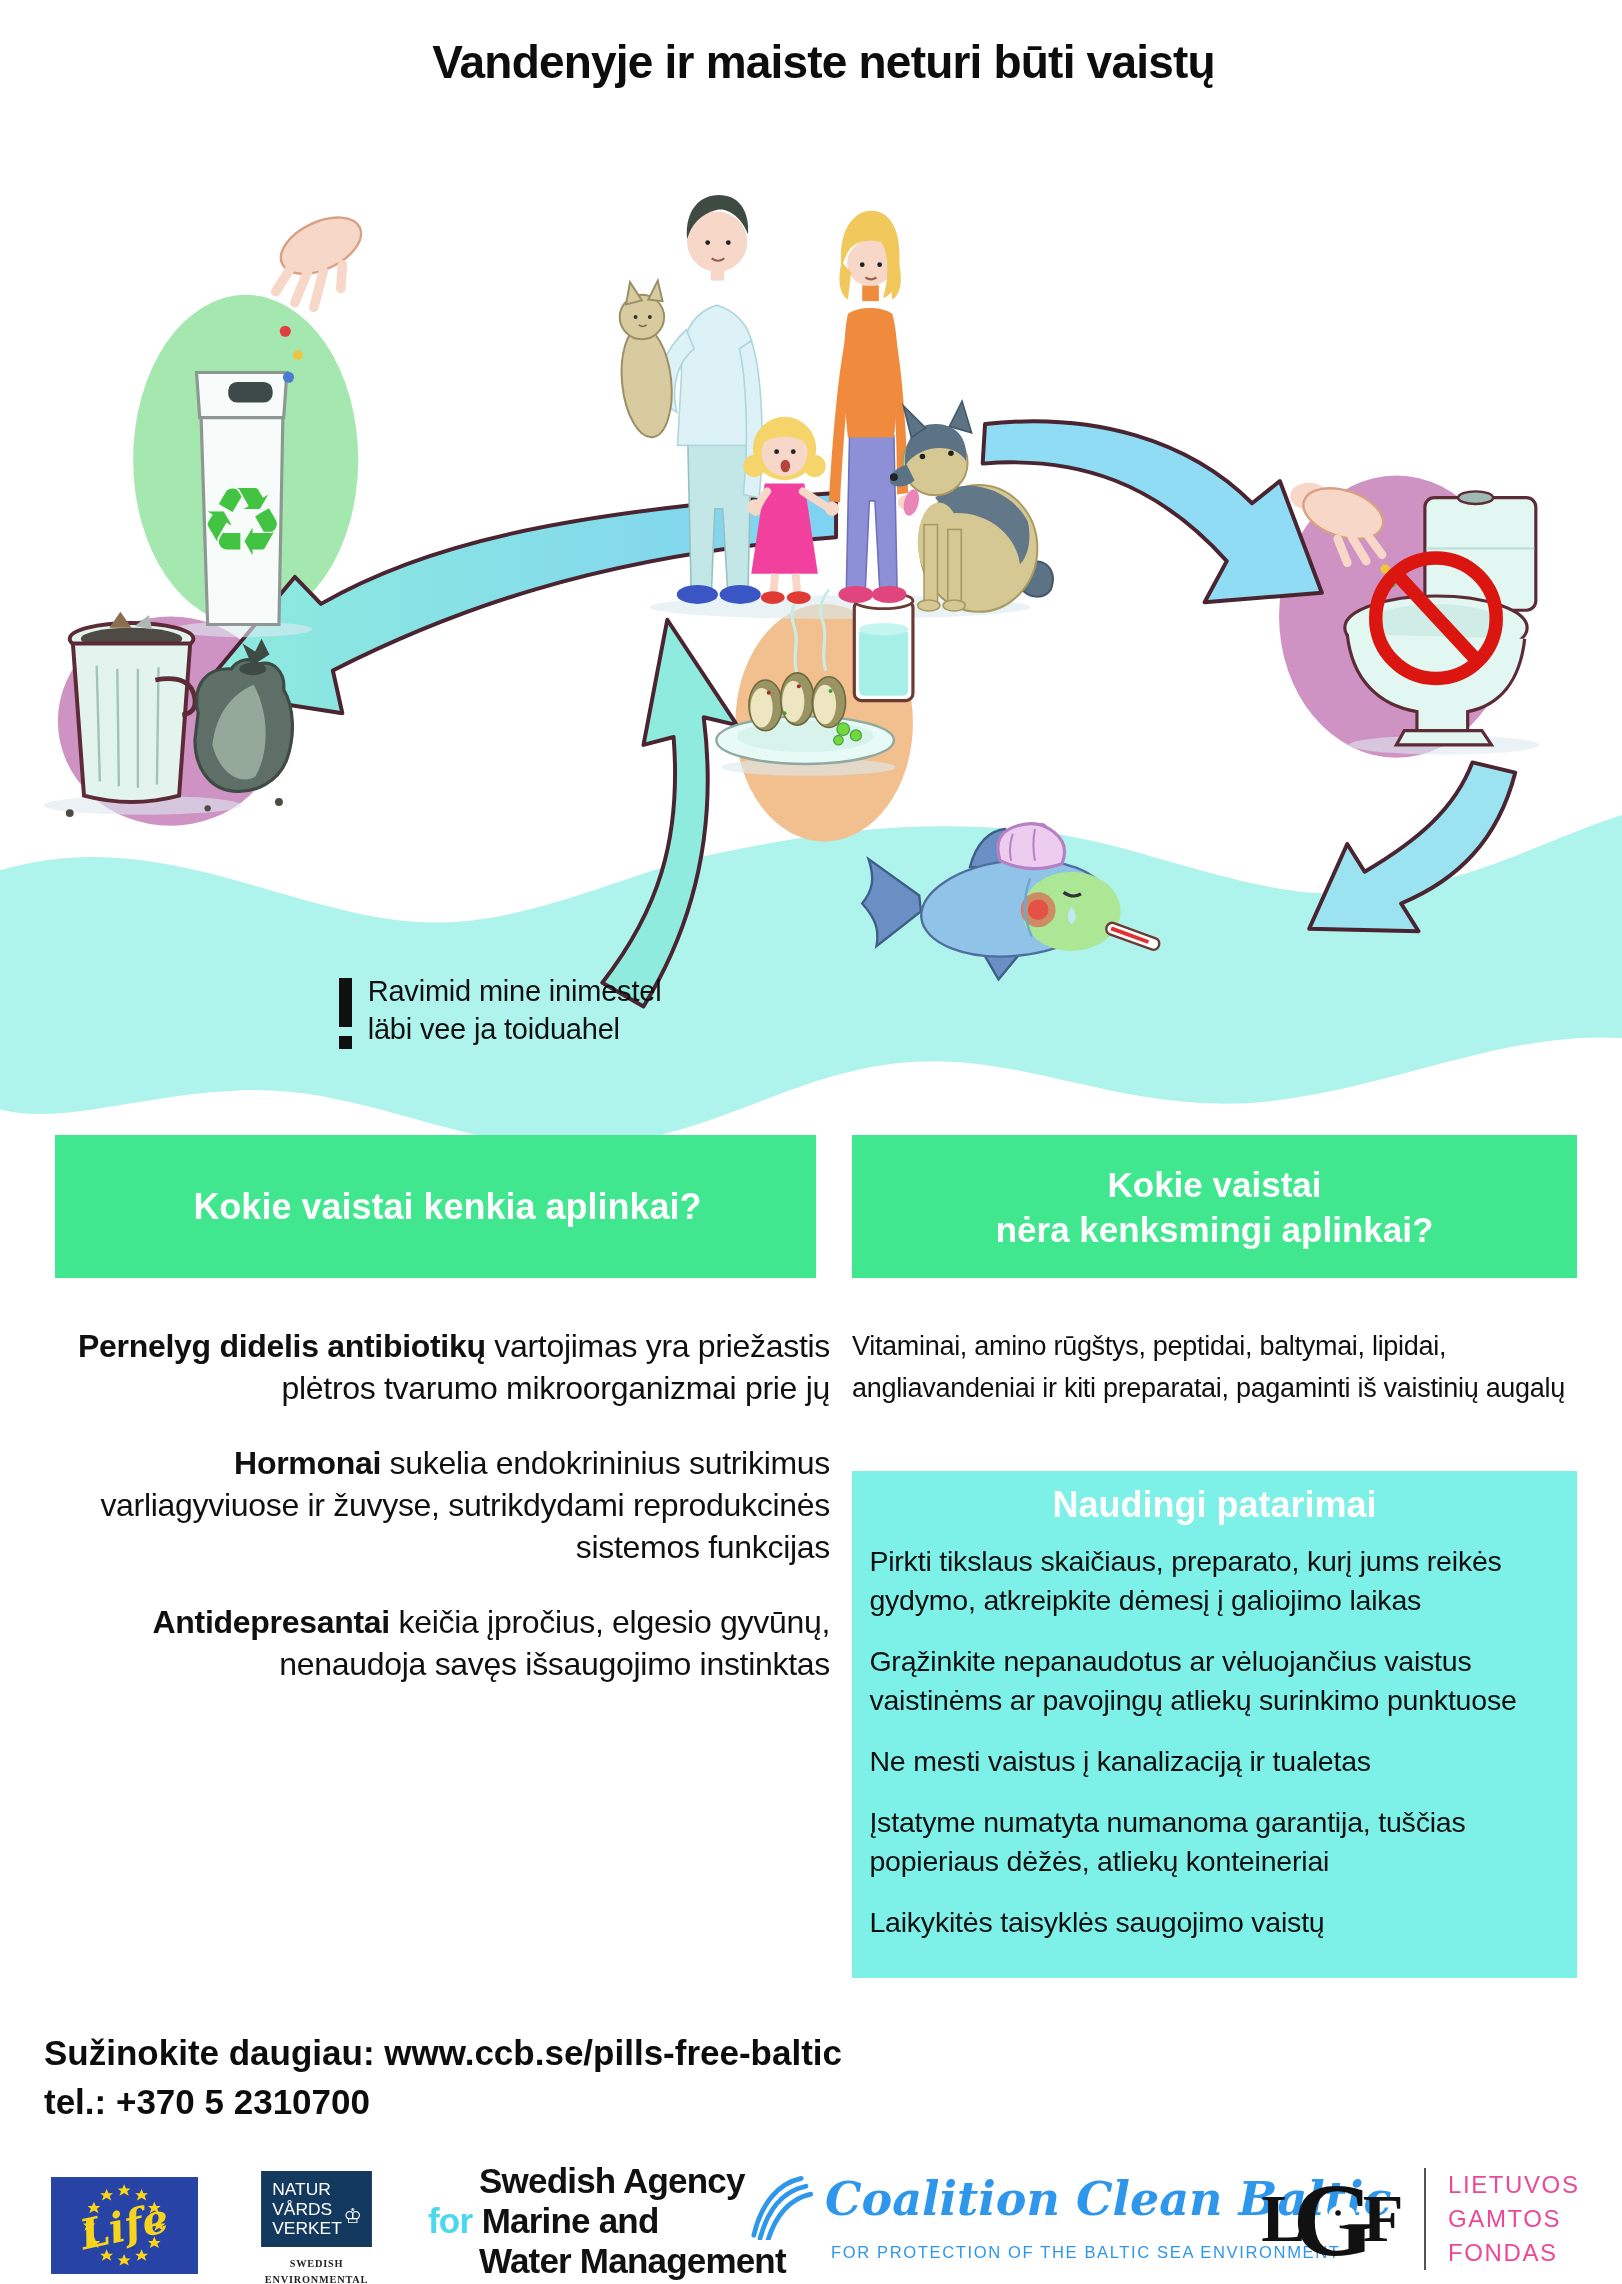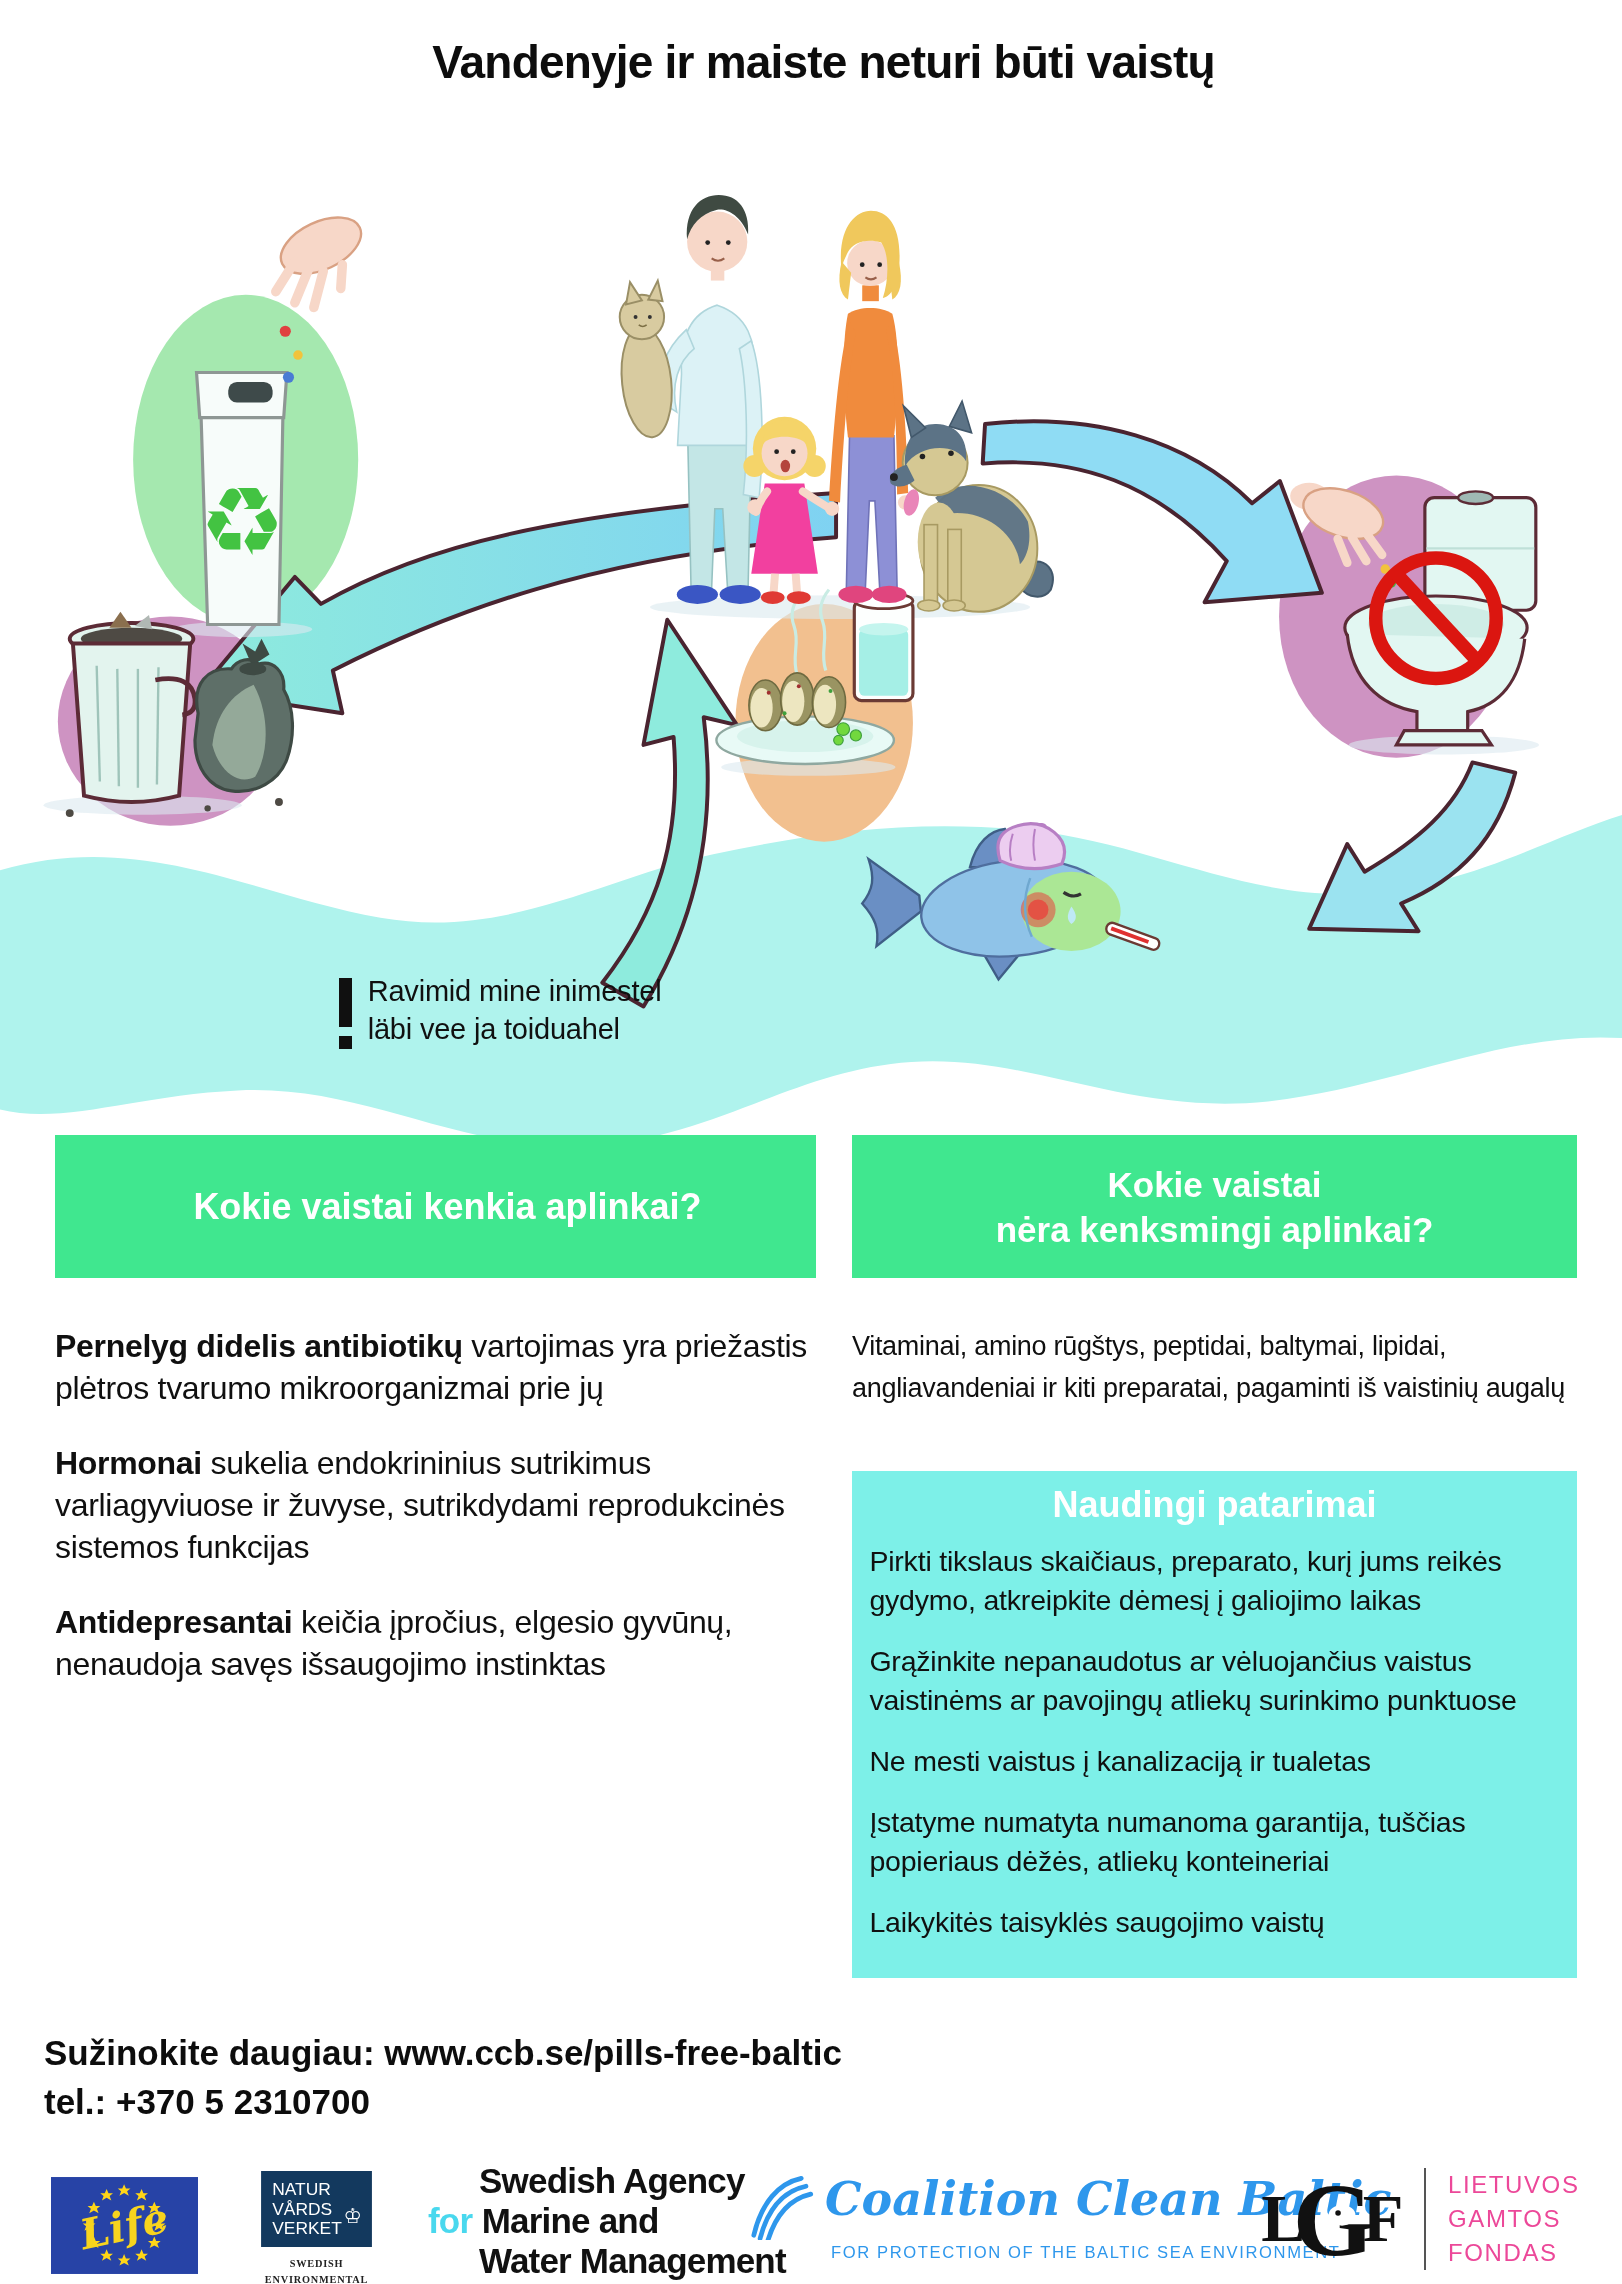--- a/index.html
+++ b/index.html
@@ -17,21 +17,21 @@
   .warning .lines{font-size:29px;line-height:38px;letter-spacing:-0.2px;}
 
   
   .hdr{position:absolute;background:#40E78F;color:#ffffff;font-weight:bold;
        display:flex;flex-direction:column;align-items:center;justify-content:center;text-align:center;}
   .hdr-left{left:55px;top:1135px;width:737px;height:143px;font-size:36px;padding-left:24px;}
   .hdr-right{left:852px;top:1135px;width:725px;height:143px;font-size:35px;line-height:45px;}
 
   
   .col-left{position:absolute;left:55px;top:1325px;width:775px;
-            font-size:32px;line-height:42px;letter-spacing:-0.3px;}
+            font-size:32px;line-height:42px;letter-spacing:-0.3px;text-align:right;}
   .col-left p{margin:0 0 33px 0;}
   .col-right-intro{position:absolute;left:852px;top:1325px;width:737px;
             font-size:27px;line-height:42px;letter-spacing:-0.3px;}
 
   
   .tips{position:absolute;left:852px;top:1471px;width:725px;height:507px;background:#7DF0E8;
         box-sizing:border-box;padding:12.7px 17.4px;}
   .tips h2{margin:0 0 16px 0;text-align:center;color:#ffffff;font-size:36px;font-weight:bold;}
   .tips p{margin:0 0 22px 0;font-size:28.5px;line-height:39px;letter-spacing:-0.2px;}
 

